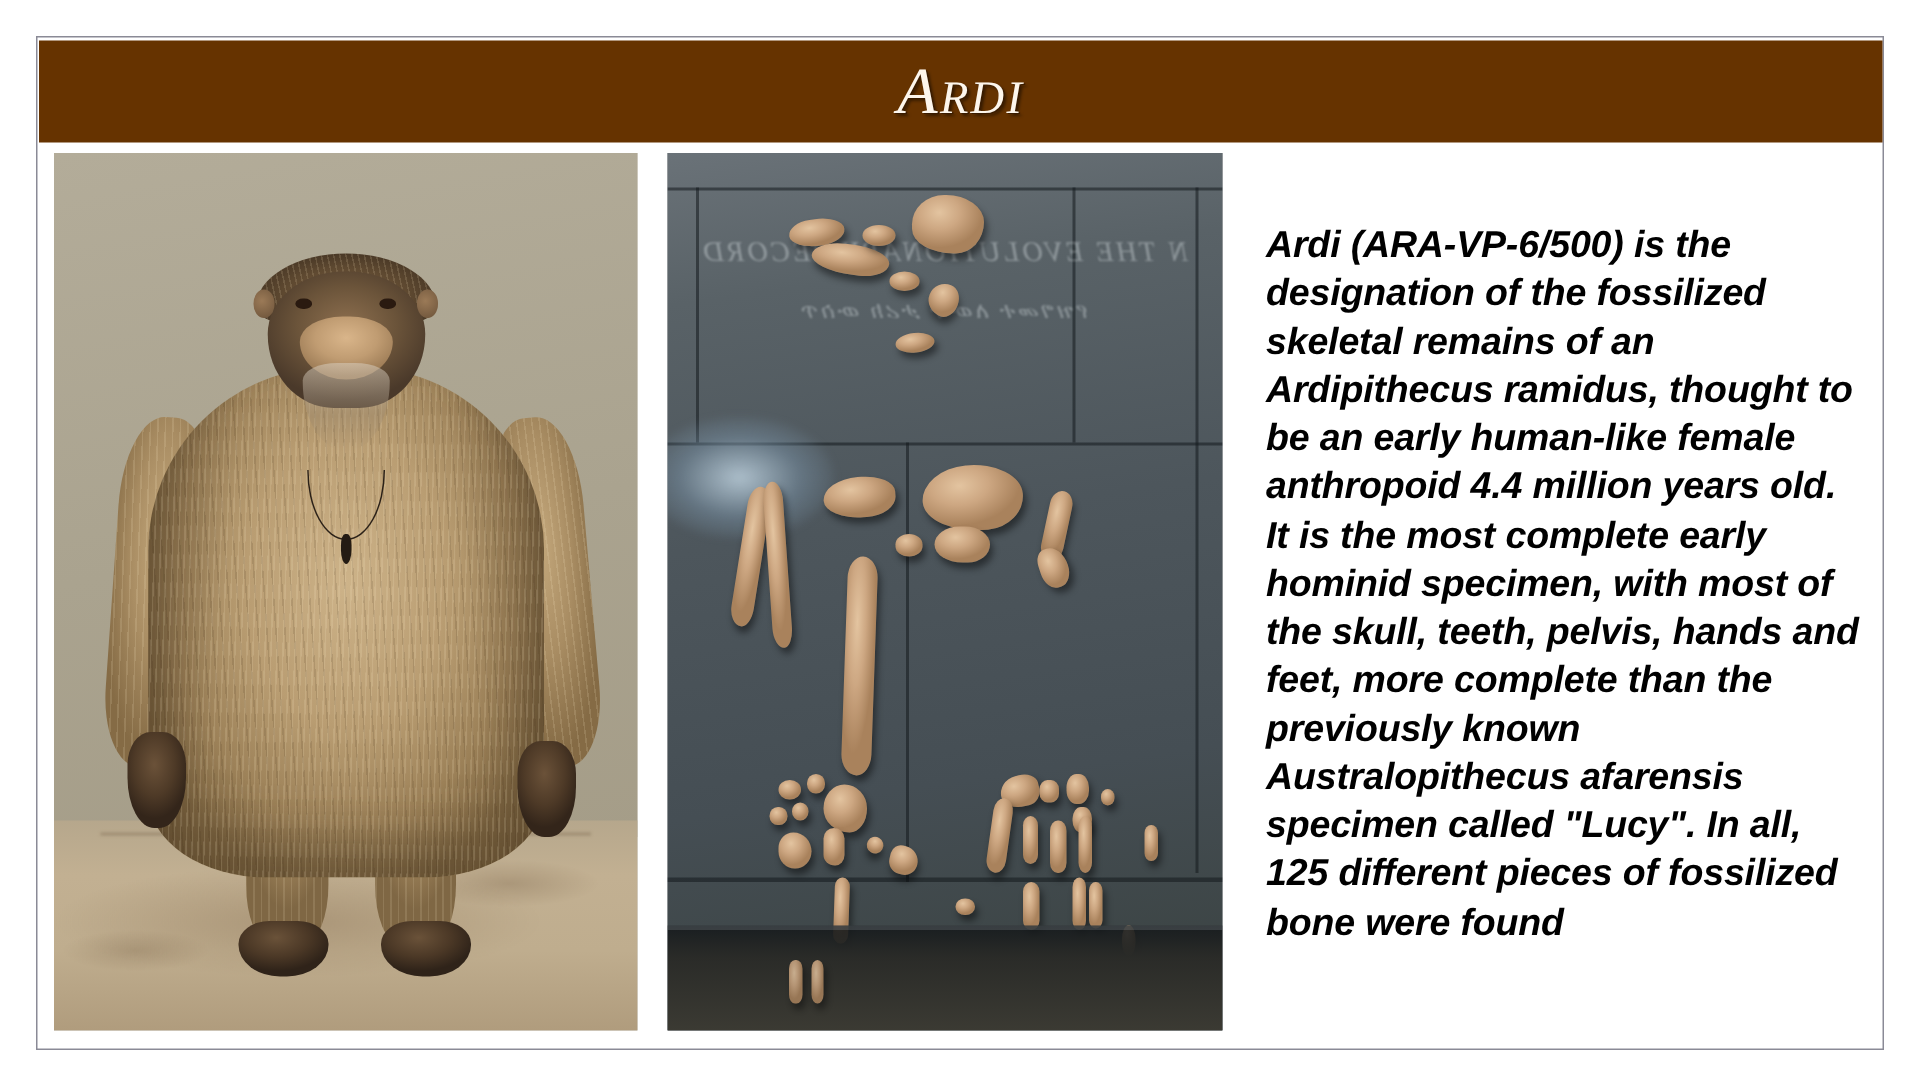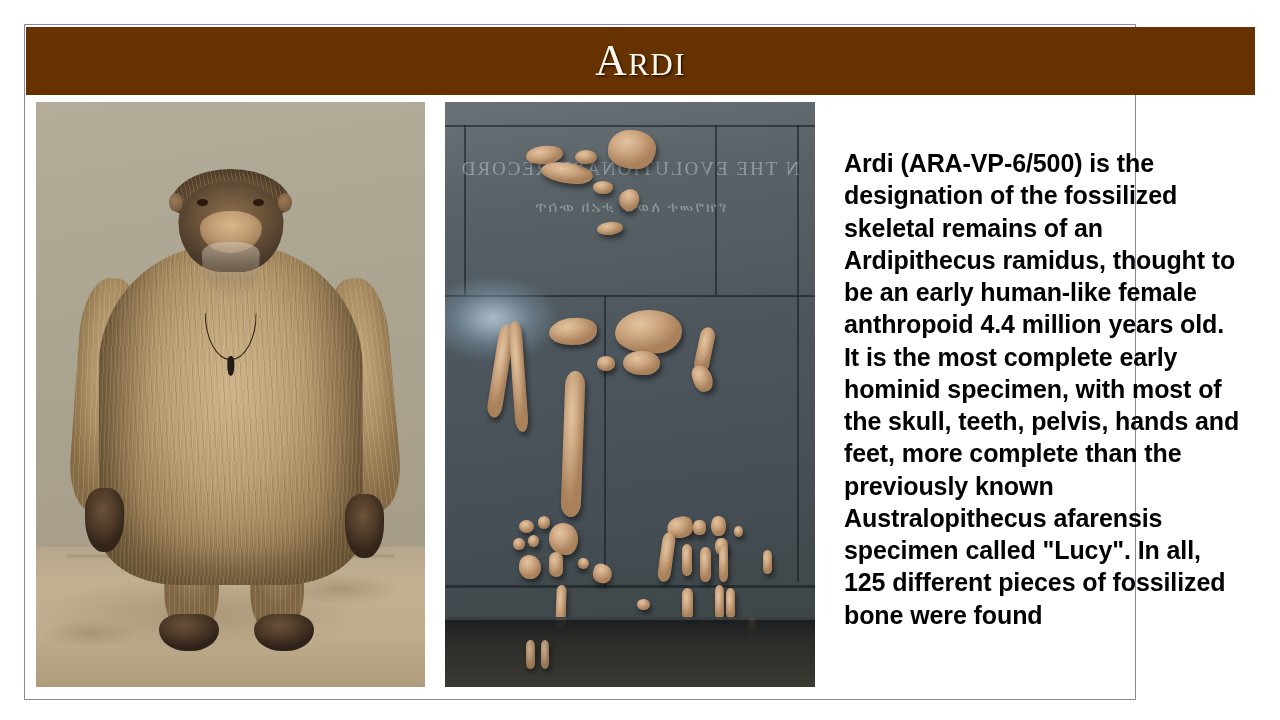--- a/index.html
+++ b/index.html
@@ -9,25 +9,26 @@
     width: 1280px;
     height: 720px;
     overflow: hidden;
     font-family: "Liberation Sans", sans-serif;
   }
 
   #slide {
     position: absolute;
     left: 24px;
     top: 24px;
-    width: 1112px;
+    width: 1232px;
     height: 676px;
     background: #ffffff;
     border: 1px solid #8a8a96;
     box-sizing: border-box;
+    font-style: italic;
   }
 
   
   #title-bar {
     position: absolute;
     left: 1px;
     top: 2px;
     width: 1229px;
     height: 68px;
     background: #663300;

